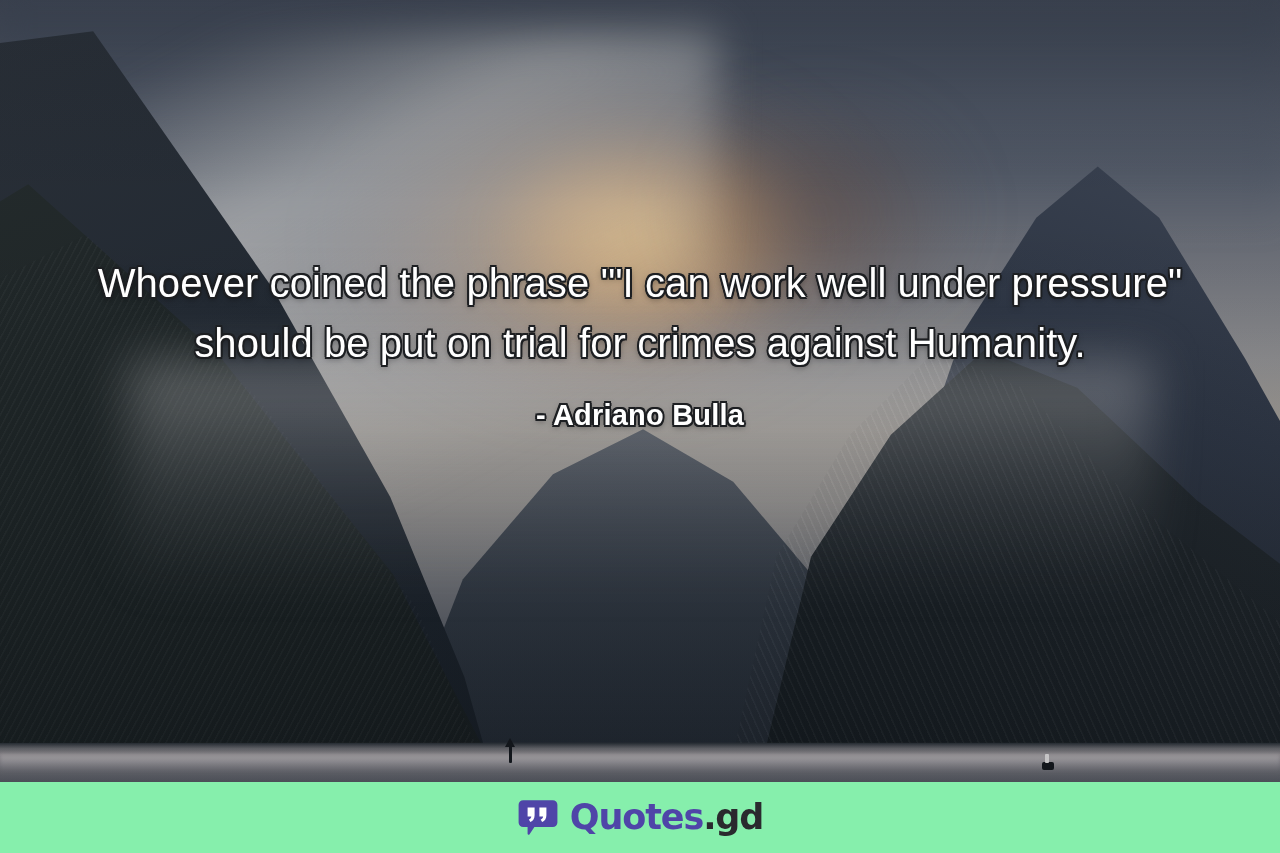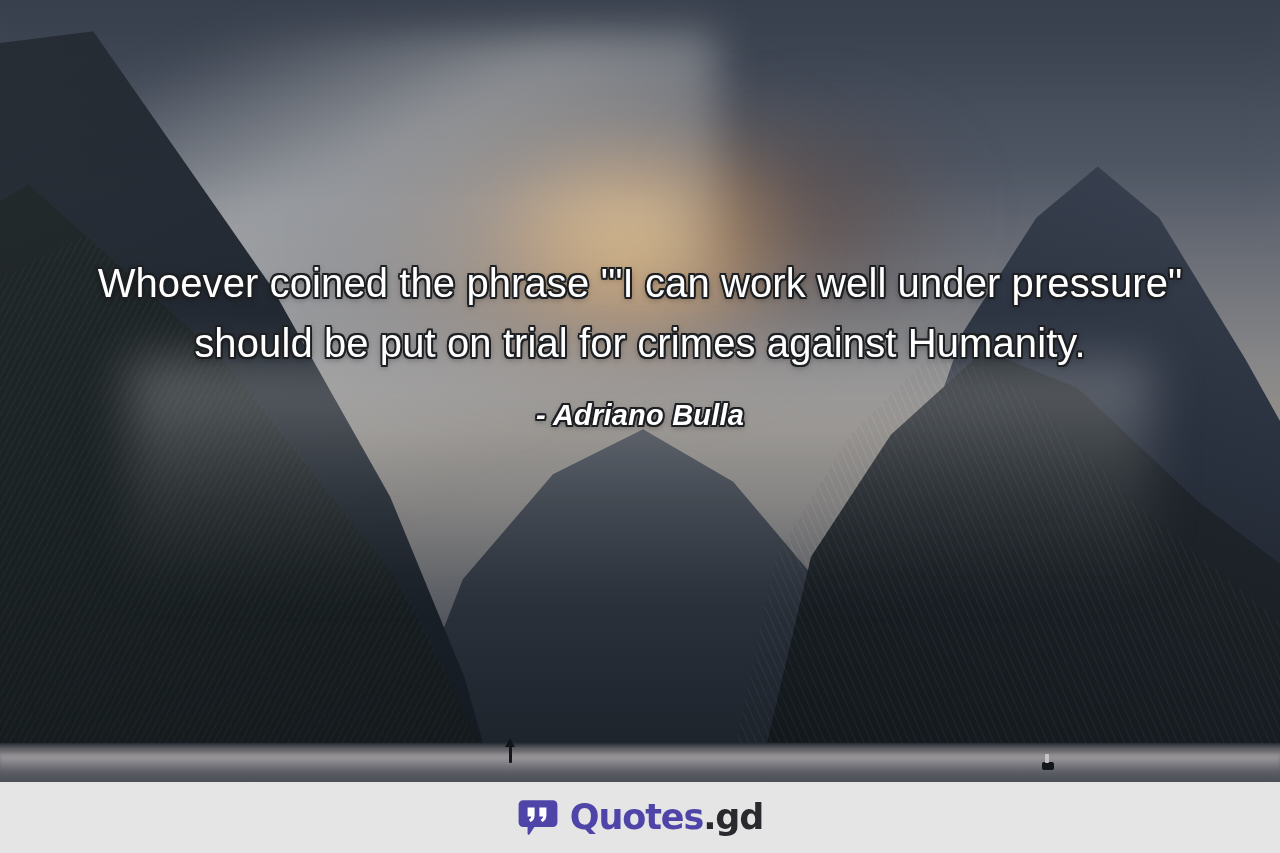--- a/index.html
+++ b/index.html
@@ -311,31 +311,30 @@
     text-shadow:
       -1.6px -1.6px 0 #1d1f22,
        1.6px -1.6px 0 #1d1f22,
       -1.6px  1.6px 0 #1d1f22,
        1.6px  1.6px 0 #1d1f22,
        0px   -2px   0 #1d1f22,
        0px    2px   0 #1d1f22,
       -2px    0px   0 #1d1f22,
        2px    0px   0 #1d1f22,
        0 2px 6px rgba(0,0,0,0.55);
-    font-style: italic;
   }
 
   
   .footer {
     position: absolute;
     left: 0;
     top: 782px;
     width: 1280px;
     height: 71px;
-    background: #e5e5e5;
+    background: #86efac;
     display: flex;
     align-items: center;
     justify-content: center;
   }
   .brand {
     display: flex;
     align-items: center;
     gap: 11px;
     text-decoration: none;
     cursor: pointer;

